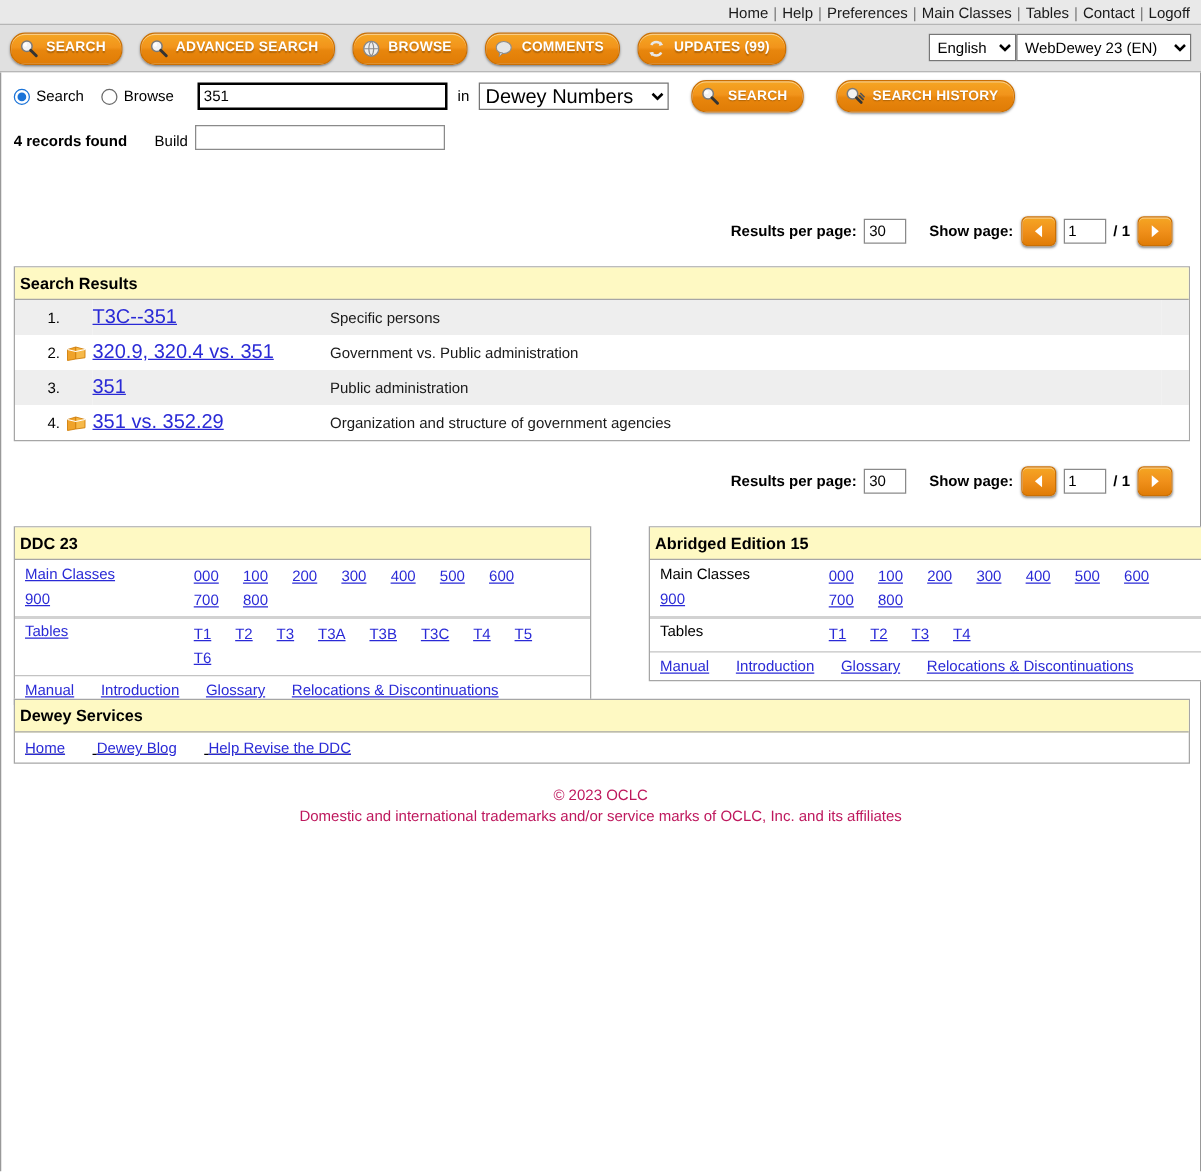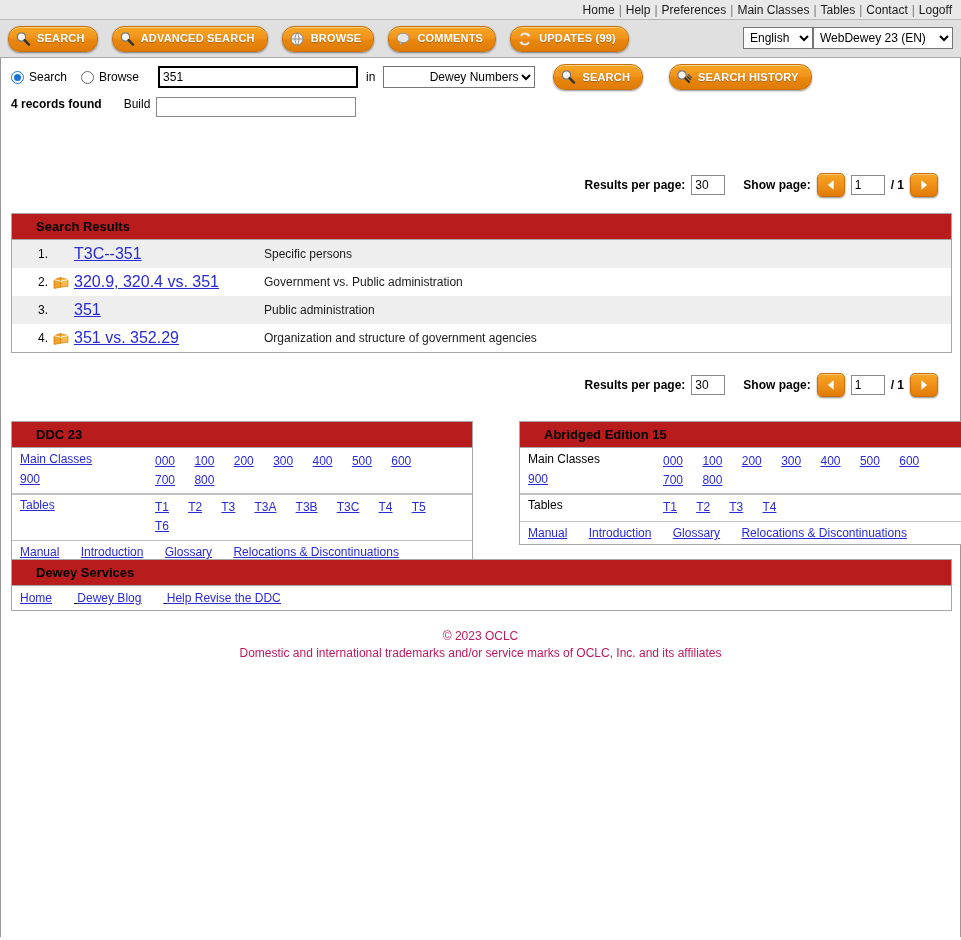--- a/index.html
+++ b/index.html
@@ -148,32 +148,31 @@
     box-sizing: border-box;
     background: #fff;
     color: #000;
     margin-left: 5px;
   }
   .inword { margin: 0 8px; font-size: 12px; }
   select.fieldsel {
     width: 152px;
     height: 22px;
     font-family: "Liberation Sans", sans-serif;
-    font-size: 12px;
+    font-size: 16px;
     border: 1px solid #767676;
     background: #fff;
-    text-align: right;
   }
   .searchrow .btn { margin-left: 18px; margin-right: 0; }
   .searchrow .btn.hist { margin-left: 26px; }
 
   
   .buildrow {
     display: flex;
-    align-items: flex-start;
+    align-items: flex-end;
     padding: 9px 0 0 10px;
     height: 32px;
     box-sizing: border-box;
     position: relative;
   }
   .records { font-size: 12px; font-weight: bold; color: #000; }
   .buildlabel { margin-left: 22px; font-size: 12px; }
   input.buildbox {
     width: 200px; height: 20px;
     margin-left: 6px;
@@ -230,26 +229,26 @@
     top: 315px;
   }
 
   
   .panel {
     border: 1px solid #a6a6a6;
     background: #fff;
     box-sizing: border-box;
   }
   .panel-head {
-    background: #b91c1c;
+    background: #fef9c3;
     border-bottom: 1px solid #a6a6a6;
     font-weight: bold;
     font-size: 13px;
     color: #000;
-    padding: 5px 24px;
+    padding: 5px 4px;
     box-sizing: border-box;
   }
 
   
   #results-panel {
     position: absolute;
     left: 10px; top: 155px;
     width: 941px;
   }
   table.results {

